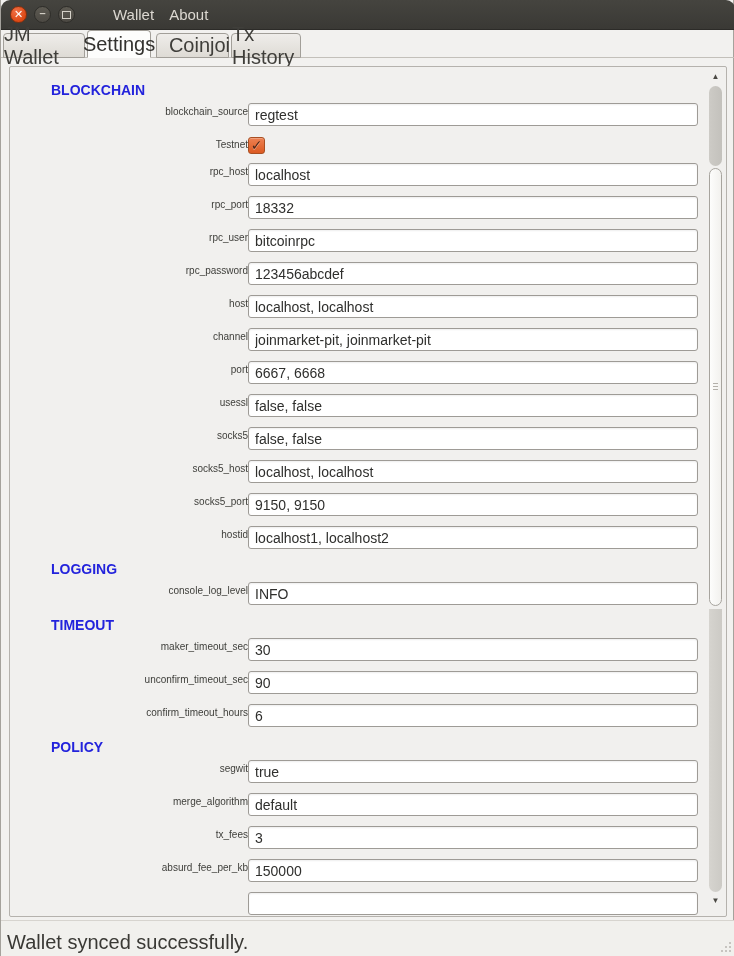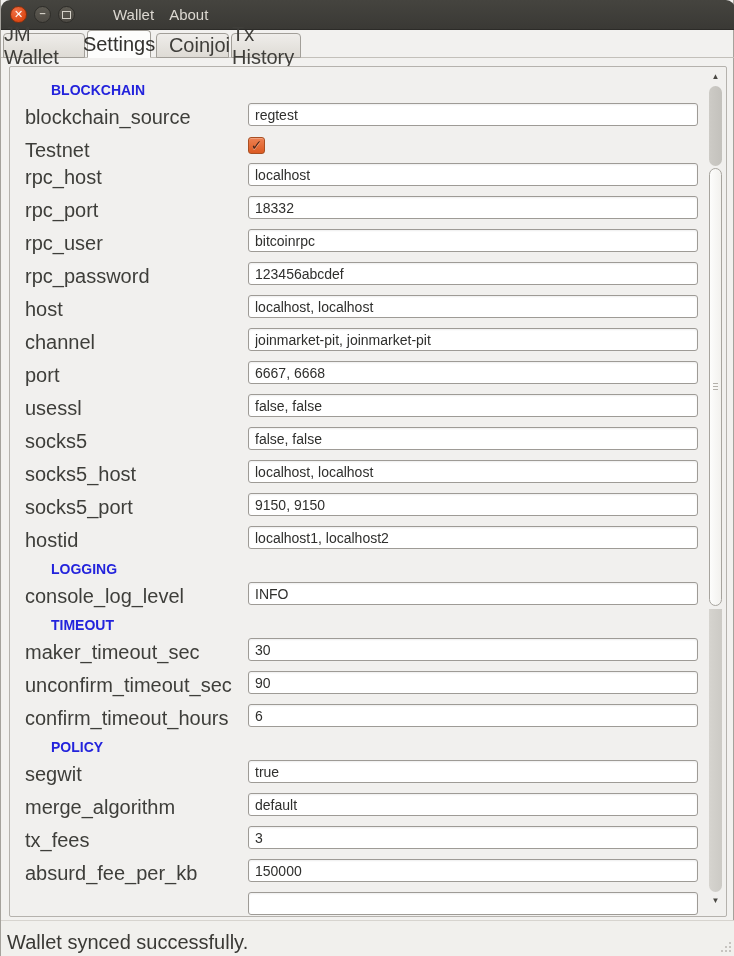--- a/index.html
+++ b/index.html
@@ -29,21 +29,21 @@
        background:linear-gradient(#efedea,#dedbd5);height:25px;cursor:default;}
   .tab.active{background:#fdfdfc;height:28px;border-bottom:1px solid #fdfdfc;z-index:3;color:#33322f;}
 
   
   .scroll-frame{position:absolute;left:8px;top:66px;width:718px;height:851px;box-sizing:border-box;
       border:1px solid #b5b2ad;border-radius:2px;background:#f1f0ee;overflow:hidden;}
   .form-content{position:absolute;left:0;top:0;width:698px;padding:13px 0 0 15px;box-sizing:border-box;}
   .section-h{height:23px;line-height:20px;font-size:14px;font-weight:bold;color:#2323dc;margin-left:26px;}
   .s-row{display:flex;align-items:flex-start;height:33px;}
   .s-row.cb{height:27px;}
-  .s-row .lbl{width:223px;flex:0 0 223px;font-size:20px;color:#3e3e3a;padding-top:3px;}
+  .s-row .lbl{width:223px;flex:0 0 223px;font-size:10px;color:#3e3e3a;padding-top:3px;text-align:right;}
   .s-row input{width:450px;height:23px;box-sizing:border-box;border:1px solid #9e9b96;border-radius:3px;
       background:#ffffff;font-family:"Liberation Sans","DejaVu Sans",sans-serif;font-size:14px;color:#2f2f2d;
       padding:0 6px;box-shadow:inset 0 1px 2px rgba(0,0,0,0.07);outline:none;}
   .checkbox{width:17px;height:17px;box-sizing:border-box;border:1px solid #a94f22;border-radius:3px;
       background:linear-gradient(#ee8152,#dc5a22);display:flex;align-items:center;justify-content:center;
       box-shadow:inset 0 1px 0 rgba(255,255,255,0.25);margin-top:1px;cursor:default;}
   .checkbox .mark{color:#4f2618;font-size:14px;font-weight:bold;line-height:1;text-shadow:0 1px 0 rgba(255,255,255,0.4);margin-top:-2px;}
 
   
   .vscroll{position:absolute;top:1px;right:2px;width:17px;height:847px;}

